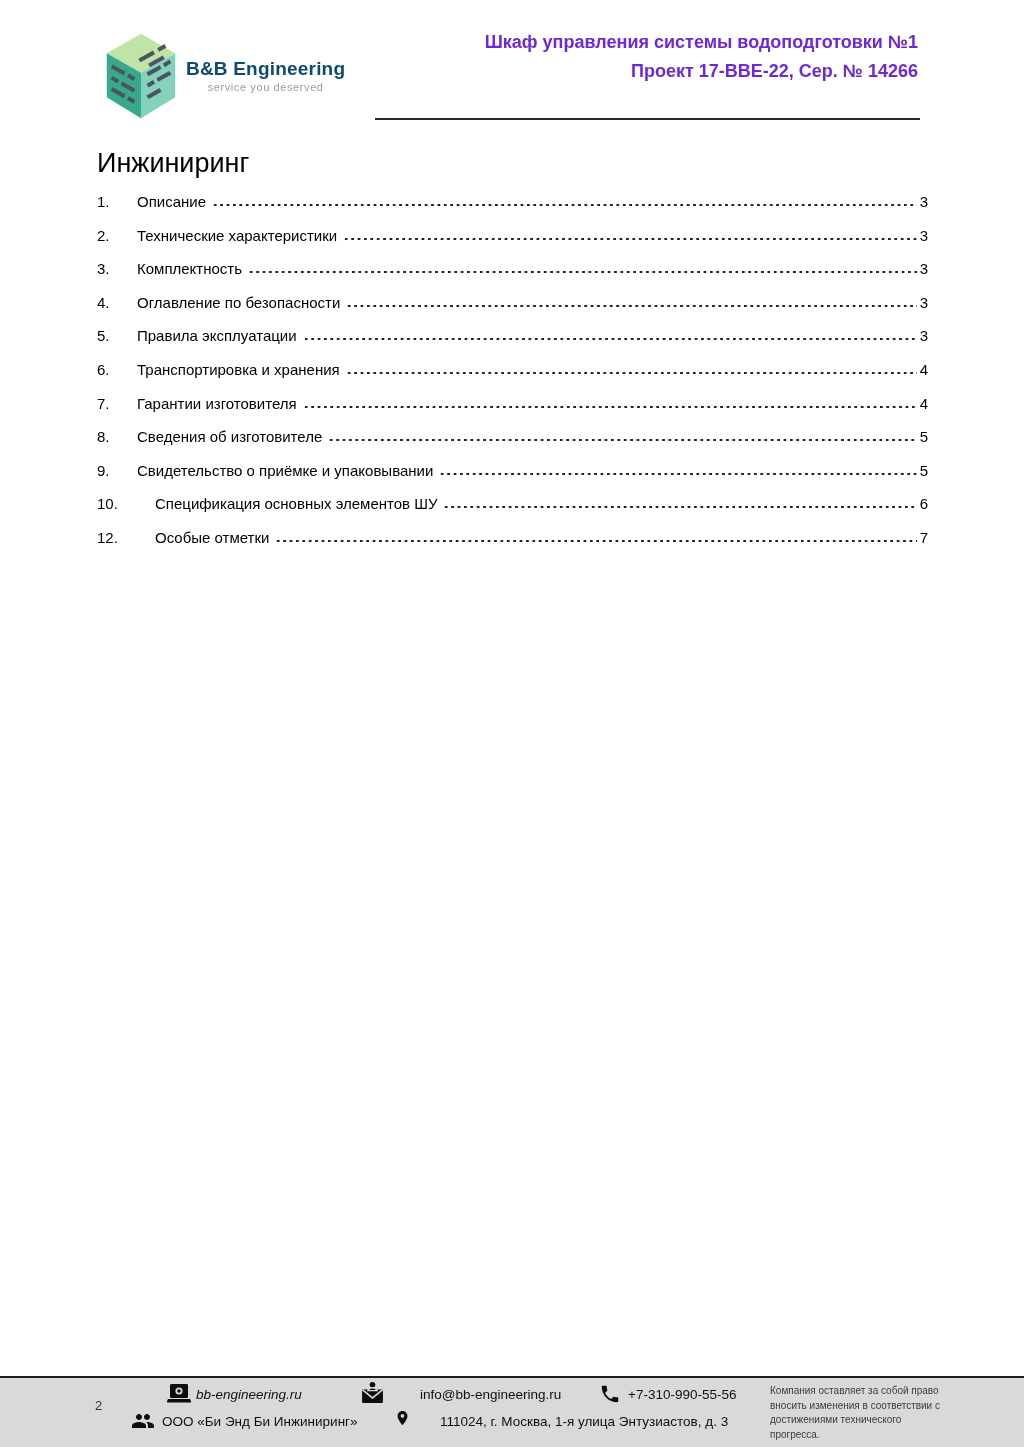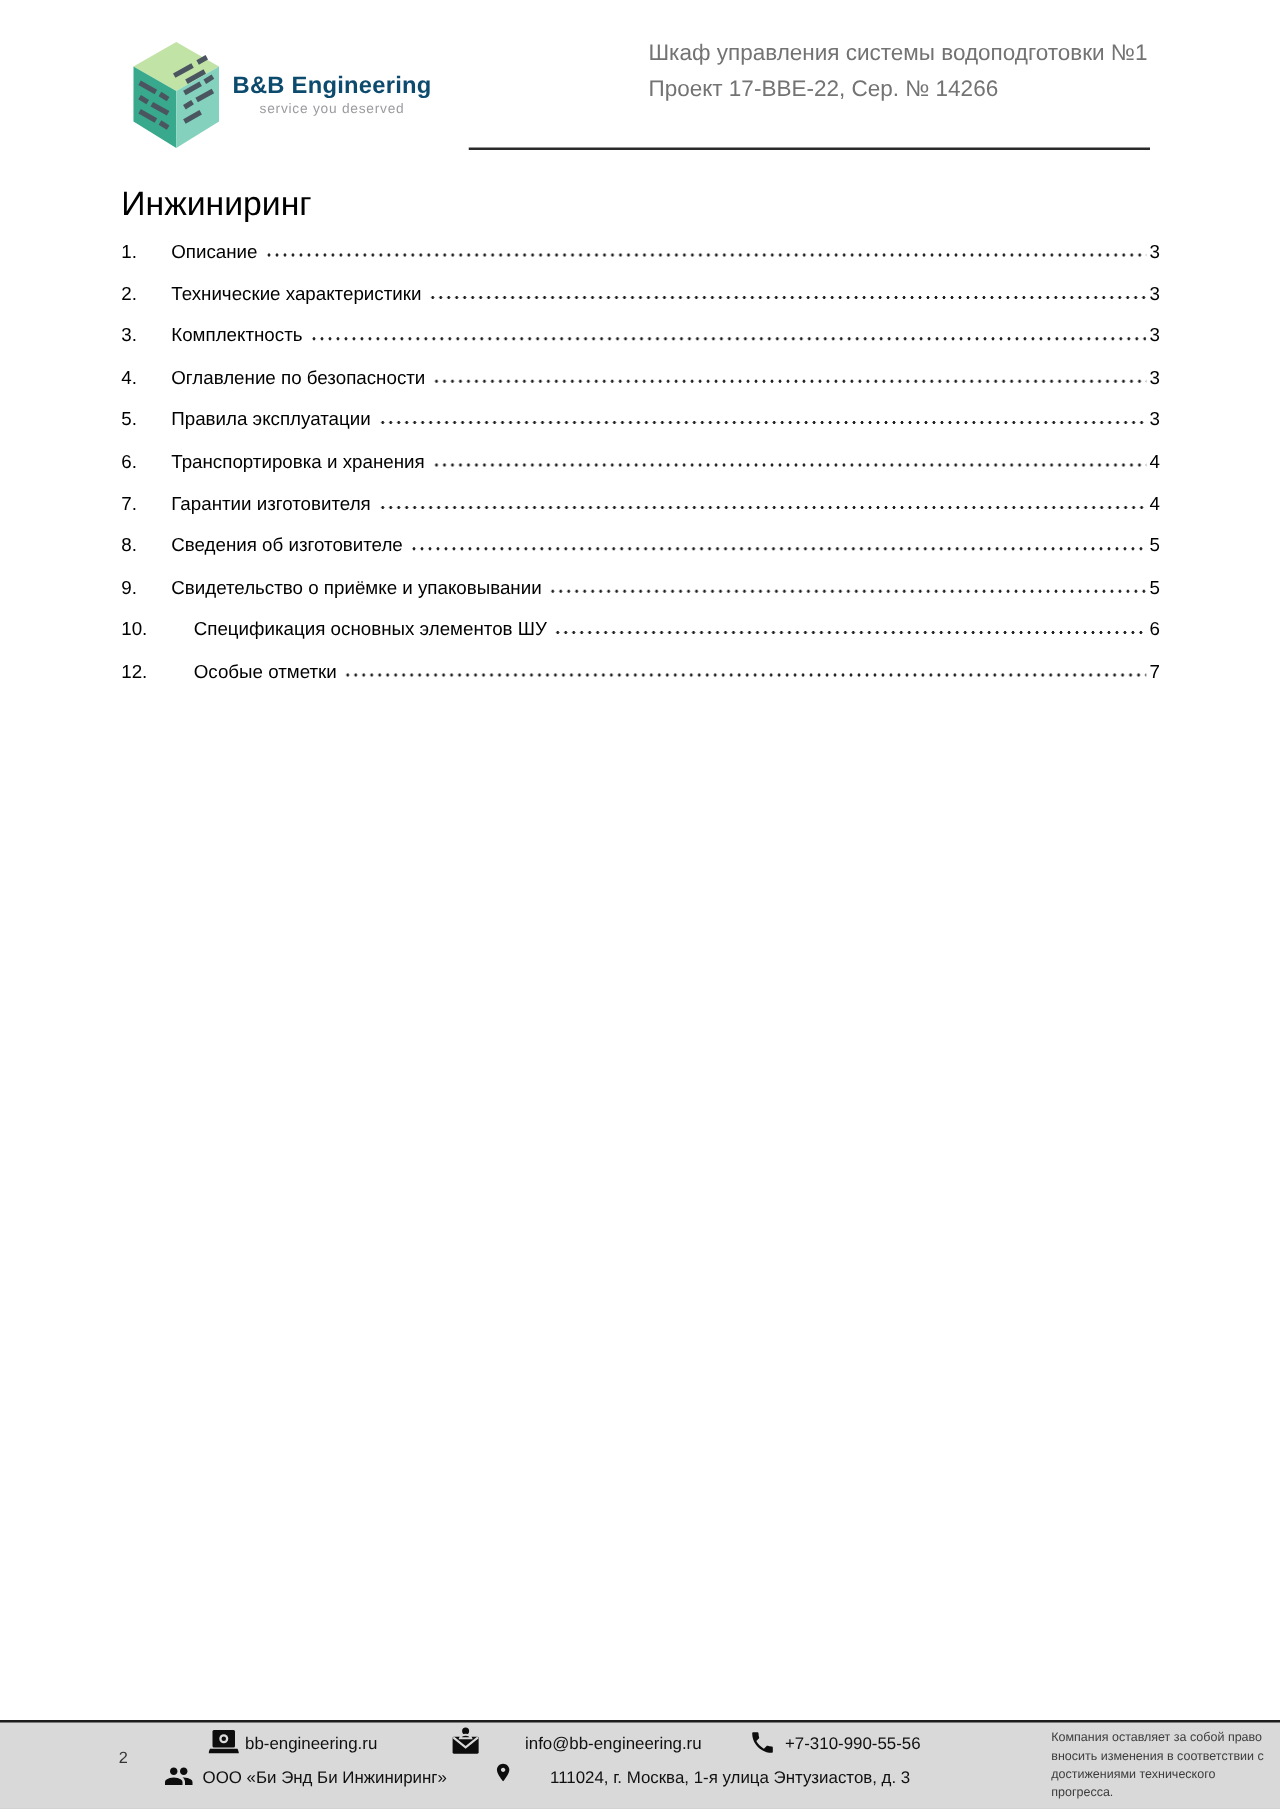--- a/index.html
+++ b/index.html
@@ -7,21 +7,21 @@
   .page {
     position:relative; width:1024px; height:1447px; margin:0 auto;
     background:#ffffff; overflow:hidden;
     font-family:"Liberation Sans","DejaVu Sans",sans-serif; color:#000;
   }
   
   .logo-cube { position:absolute; left:100px; top:32px; }
   .logo-text { position:absolute; left:186px; top:58px; text-align:center; }
   .logo-name { font-size:19px; font-weight:bold; color:#0c4a6e; letter-spacing:0.2px; white-space:nowrap; }
   .logo-tagline { font-size:11px; color:#9b9ca0; letter-spacing:0.6px; margin-top:1px; }
-  .doc-title { position:absolute; right:106px; top:28px; text-align:left; font-weight:normal; font-size:18px; line-height:29px; color:#737373; white-space:nowrap; }
+  .doc-title { position:absolute; right:106px; top:28px; text-align:right; font-weight:bold; font-size:18px; line-height:29px; color:#6d28d9; white-space:nowrap; }
   .header-rule { position:absolute; left:375px; top:118px; width:545px; height:2px; background:#2a2a2a; }
   
   .toc { position:absolute; left:97px; top:146px; right:96px; }
   .toc-heading { font-size:27px; font-weight:400; line-height:34px; margin-bottom:6px; color:#000; }
   .toc-row { display:flex; align-items:baseline; height:33.6px; padding-top:7px; font-size:15px; }
   .toc-num { flex:0 0 40px; }
   .toc-row.wide .toc-num { flex-basis:58px; }
   .toc-label { white-space:nowrap; }
   .toc-leader {
     flex:1 1 auto; min-width:14px; height:4px; margin:0 3px 0 6px;
@@ -31,21 +31,21 @@
   .toc-page { flex:0 0 auto; }
   
   .footer-band {
     position:absolute; left:0; right:0; top:1376px; height:71px;
     background:#d9d9d9; border-top:2px solid #1c1c1c;
   }
   .fitem { position:absolute; font-size:13.5px; color:#101010; white-space:nowrap; }
   .ficon { position:absolute; }
   .ficon svg { display:block; }
   .page-num { position:absolute; left:95px; top:20px; font-size:13px; color:#333; }
-  .disclaimer { position:absolute; left:841px; top:6px; width:178px; font-size:10px; line-height:14.5px; color:#3c3c3c; white-space:normal; }
+  .disclaimer { position:absolute; left:770px; top:6px; width:178px; font-size:10px; line-height:14.5px; color:#3c3c3c; white-space:normal; }
 </style>
 </head>
 <body>
 
 <div class="page">
 
   <div class="logo-cube">
     <svg width="82" height="88" viewBox="0 0 100 108">
       <polygon points="50,2 92,26 50,50 8,26" fill="#c2e3a6"></polygon>
       <polygon points="8,26 50,50 50,106 8,80" fill="#38a98c"></polygon>
@@ -154,21 +154,21 @@
     <span class="page-num">2</span>
 
     <span class="ficon" style="left:167px; top:6px;">
       <svg width="24" height="20" viewBox="0 0 24 20" fill="#0d0d0d">
         <rect x="3" y="0" width="18" height="14" rx="1.2"></rect>
         <circle cx="12" cy="7" r="3.6" fill="#d9d9d9"></circle>
         <circle cx="12" cy="7" r="1.8" fill="#0d0d0d"></circle>
         <path d="M1 15 h22 l1.5 3.5 h-25 z"></path>
       </svg>
     </span>
-    <span class="fitem" style="left:196px; top:9px;">bb-engineering.ru</span>
+    <span class="fitem" style="left:196px; top:9px;font-style:italic;">bb-engineering.ru</span>
 
     <span class="ficon" style="left:360px; top:2px;">
       <svg width="25" height="25" viewBox="0 0 24 24" fill="#0d0d0d">
         <rect x="2" y="9" width="20" height="13" rx="1"></rect>
         <path d="M2.5 9.5 L12 17.2 L21.5 9.5" fill="none" stroke="#d9d9d9" stroke-width="1.6"></path>
         <circle cx="12" cy="4.6" r="3.4" stroke="#d9d9d9" stroke-width="1.4"></circle>
         <path d="M7.6 10.2 a4.6 3.8 0 0 1 8.8 0 z" stroke="#d9d9d9" stroke-width="1.4"></path>
       </svg>
     </span>
     <span class="fitem" style="left:388px; top:9px;margin-left:32px;">info@bb-engineering.ru</span>

